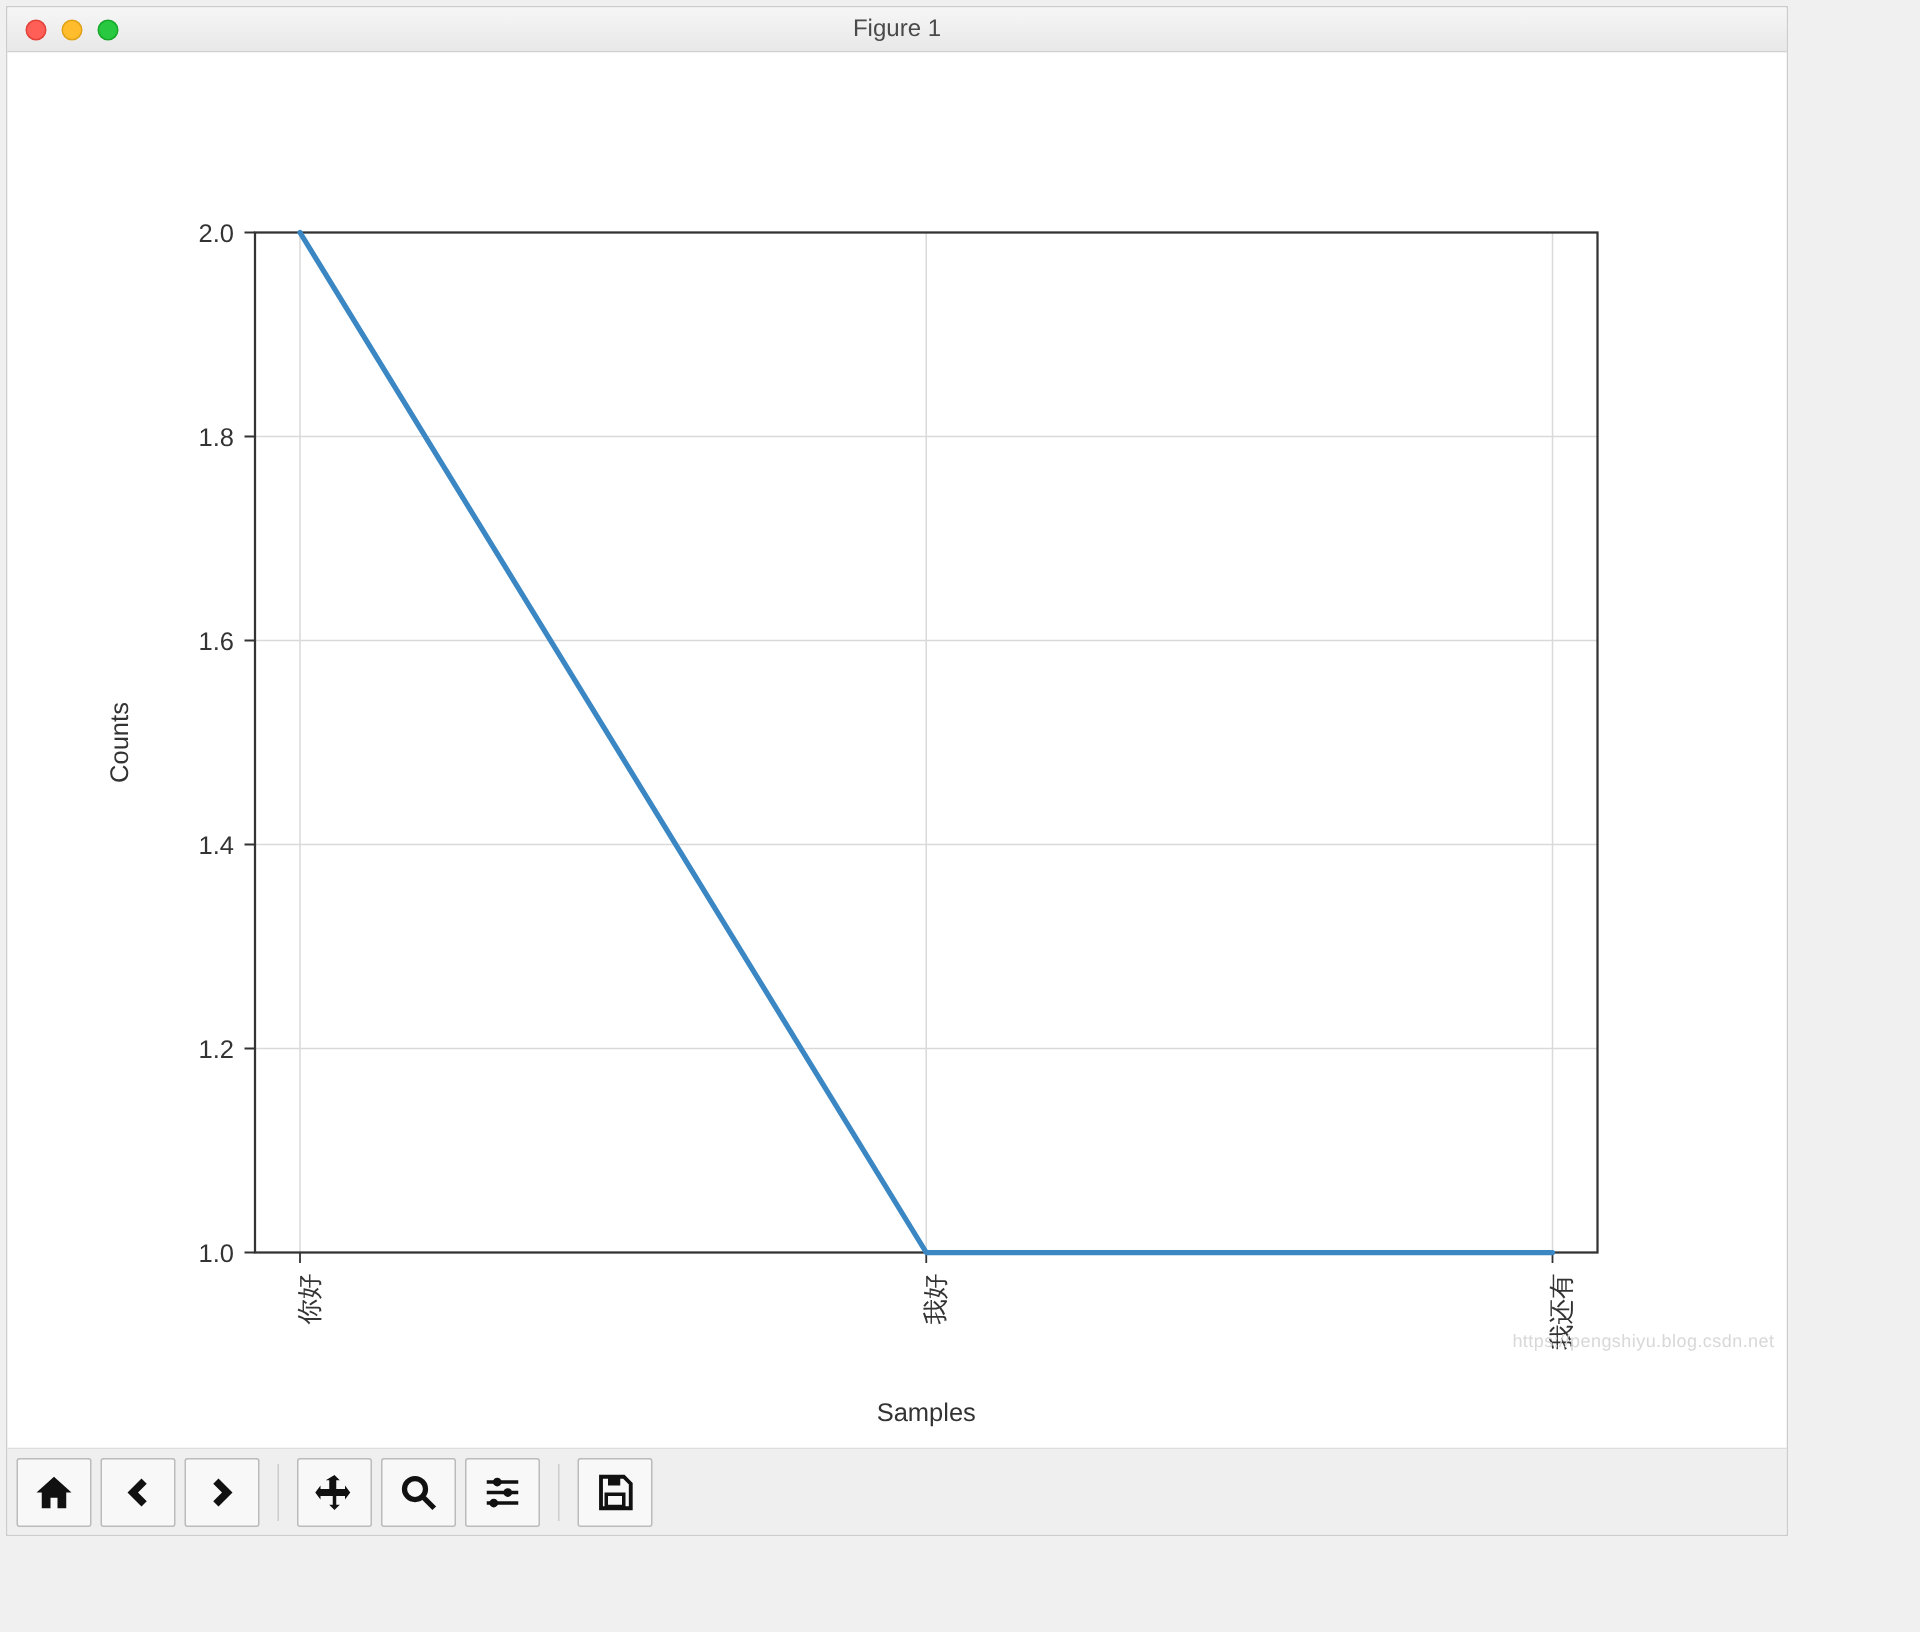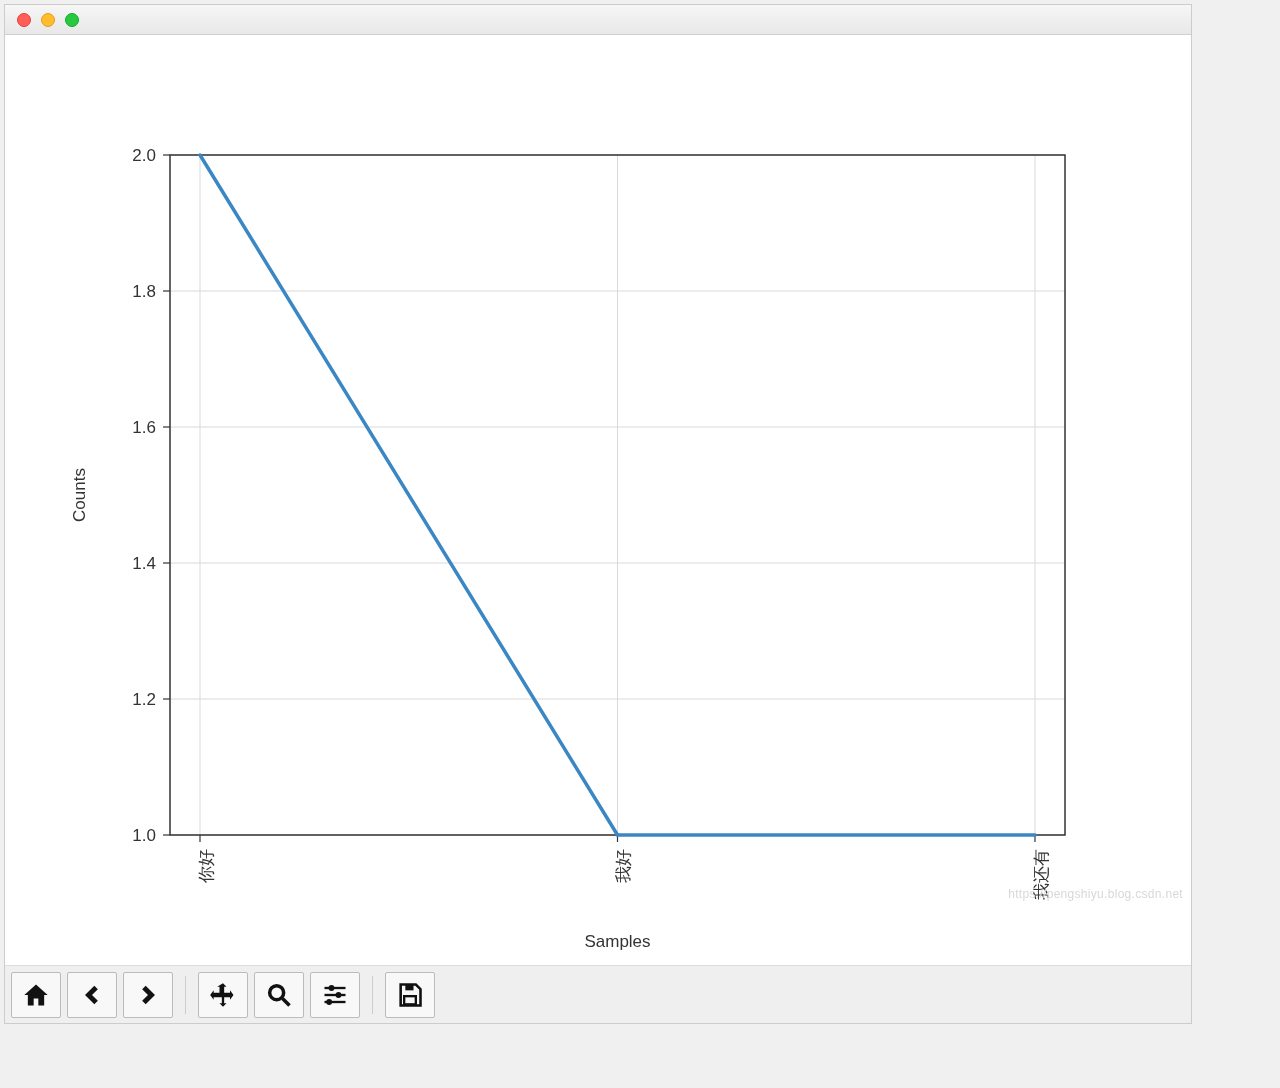--- a/index.html
+++ b/index.html
@@ -94,20 +94,21 @@
 </head>
 <body>
 
 <div class="window">
   <div class="titlebar">
     <div class="traffic-lights">
       <div class="tl red"></div>
       <div class="tl yellow"></div>
       <div class="tl green"></div>
     </div>
+    <div class="title">Figure 1</div>
   </div>
 
   <div class="plot-area">
     <svg class="plot-svg" id="plot-svg" width="1186" height="930">
         <line x1="165" x2="1060" y1="800" y2="800" stroke="#d9d9d9" stroke-width="1"></line>
         <line x1="158" x2="165" y1="800" y2="800" stroke="#333" stroke-width="1.2"></line>
         <text x="151" y="806" text-anchor="end" class="tick-label">1.0</text>
         <line x1="165" x2="1060" y1="664" y2="664" stroke="#d9d9d9" stroke-width="1"></line>
         <line x1="158" x2="165" y1="664" y2="664" stroke="#333" stroke-width="1.2"></line>
         <text x="151" y="670" text-anchor="end" class="tick-label">1.2</text>

